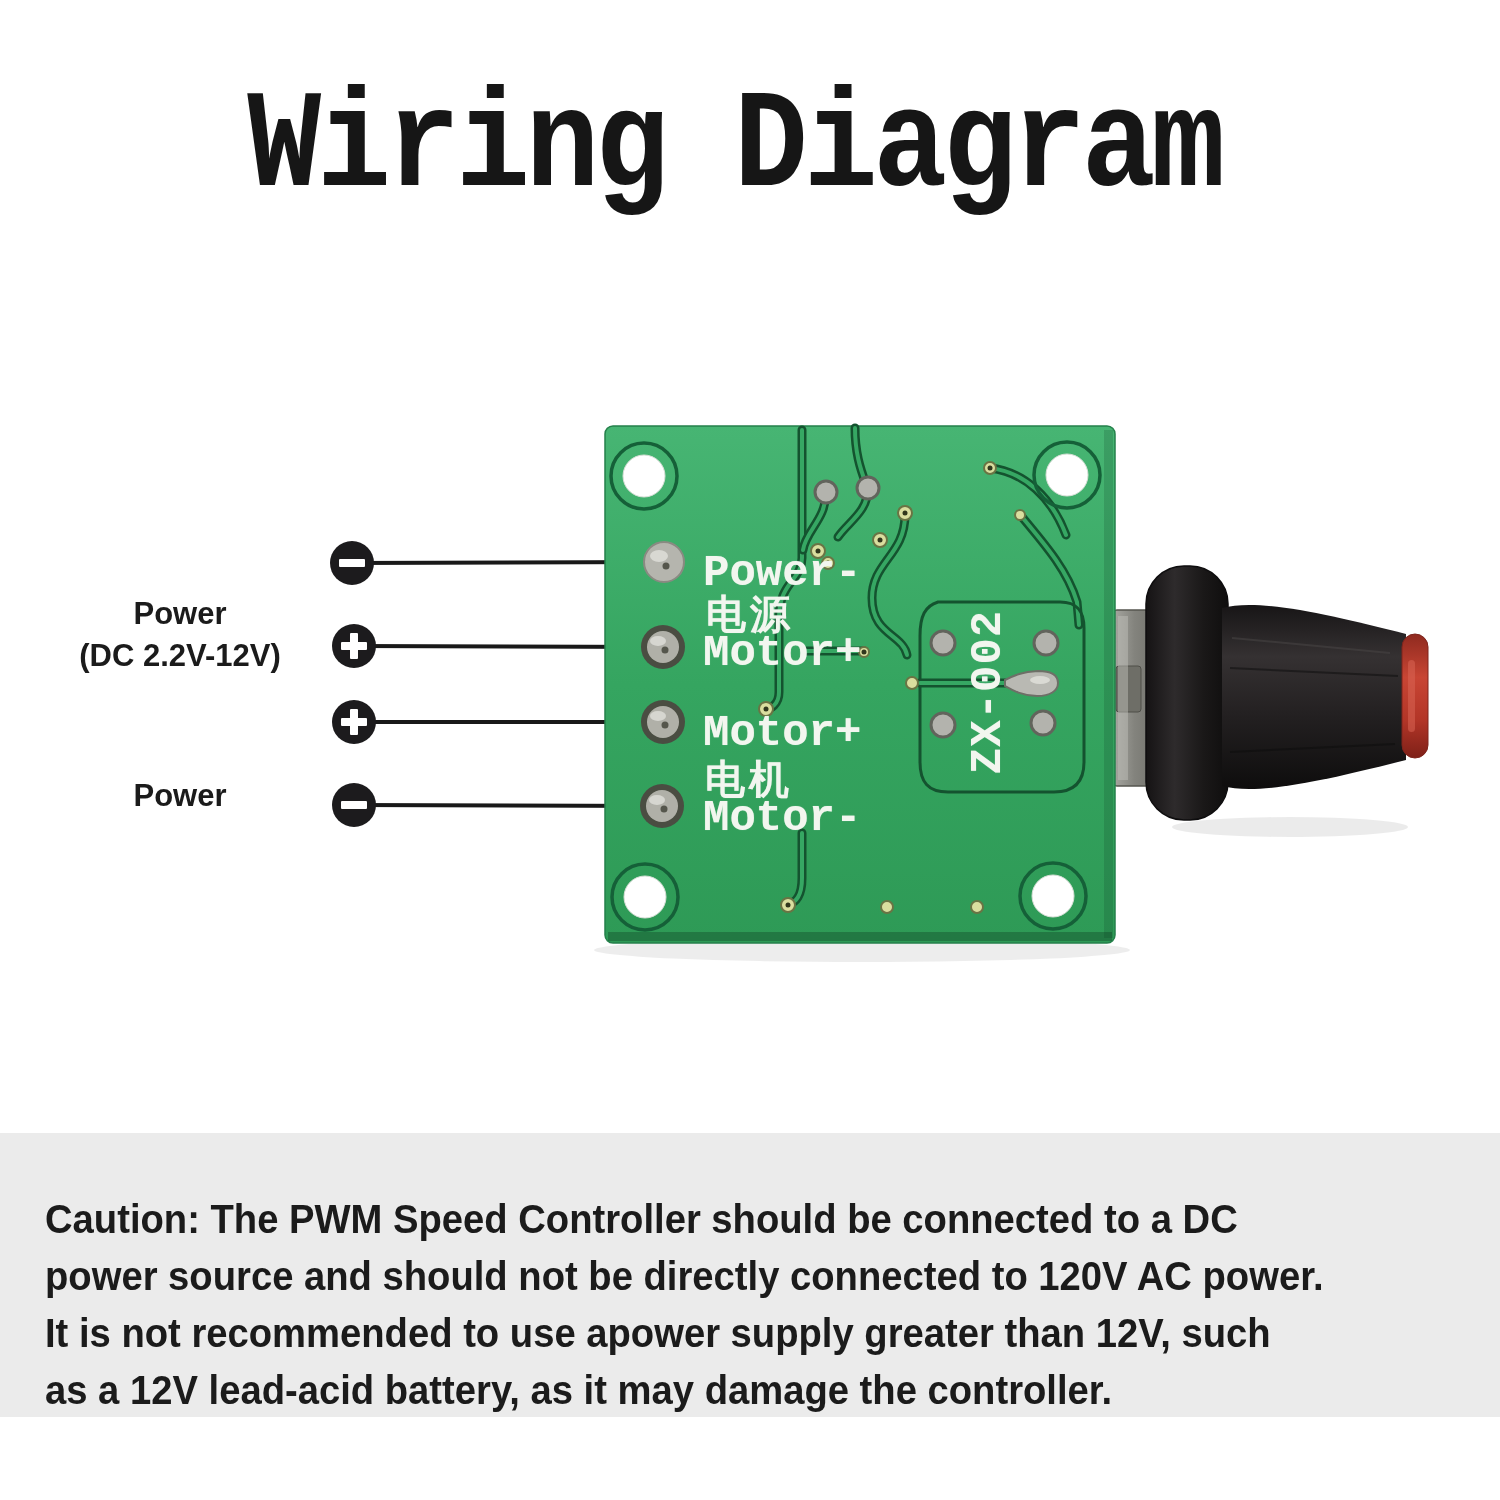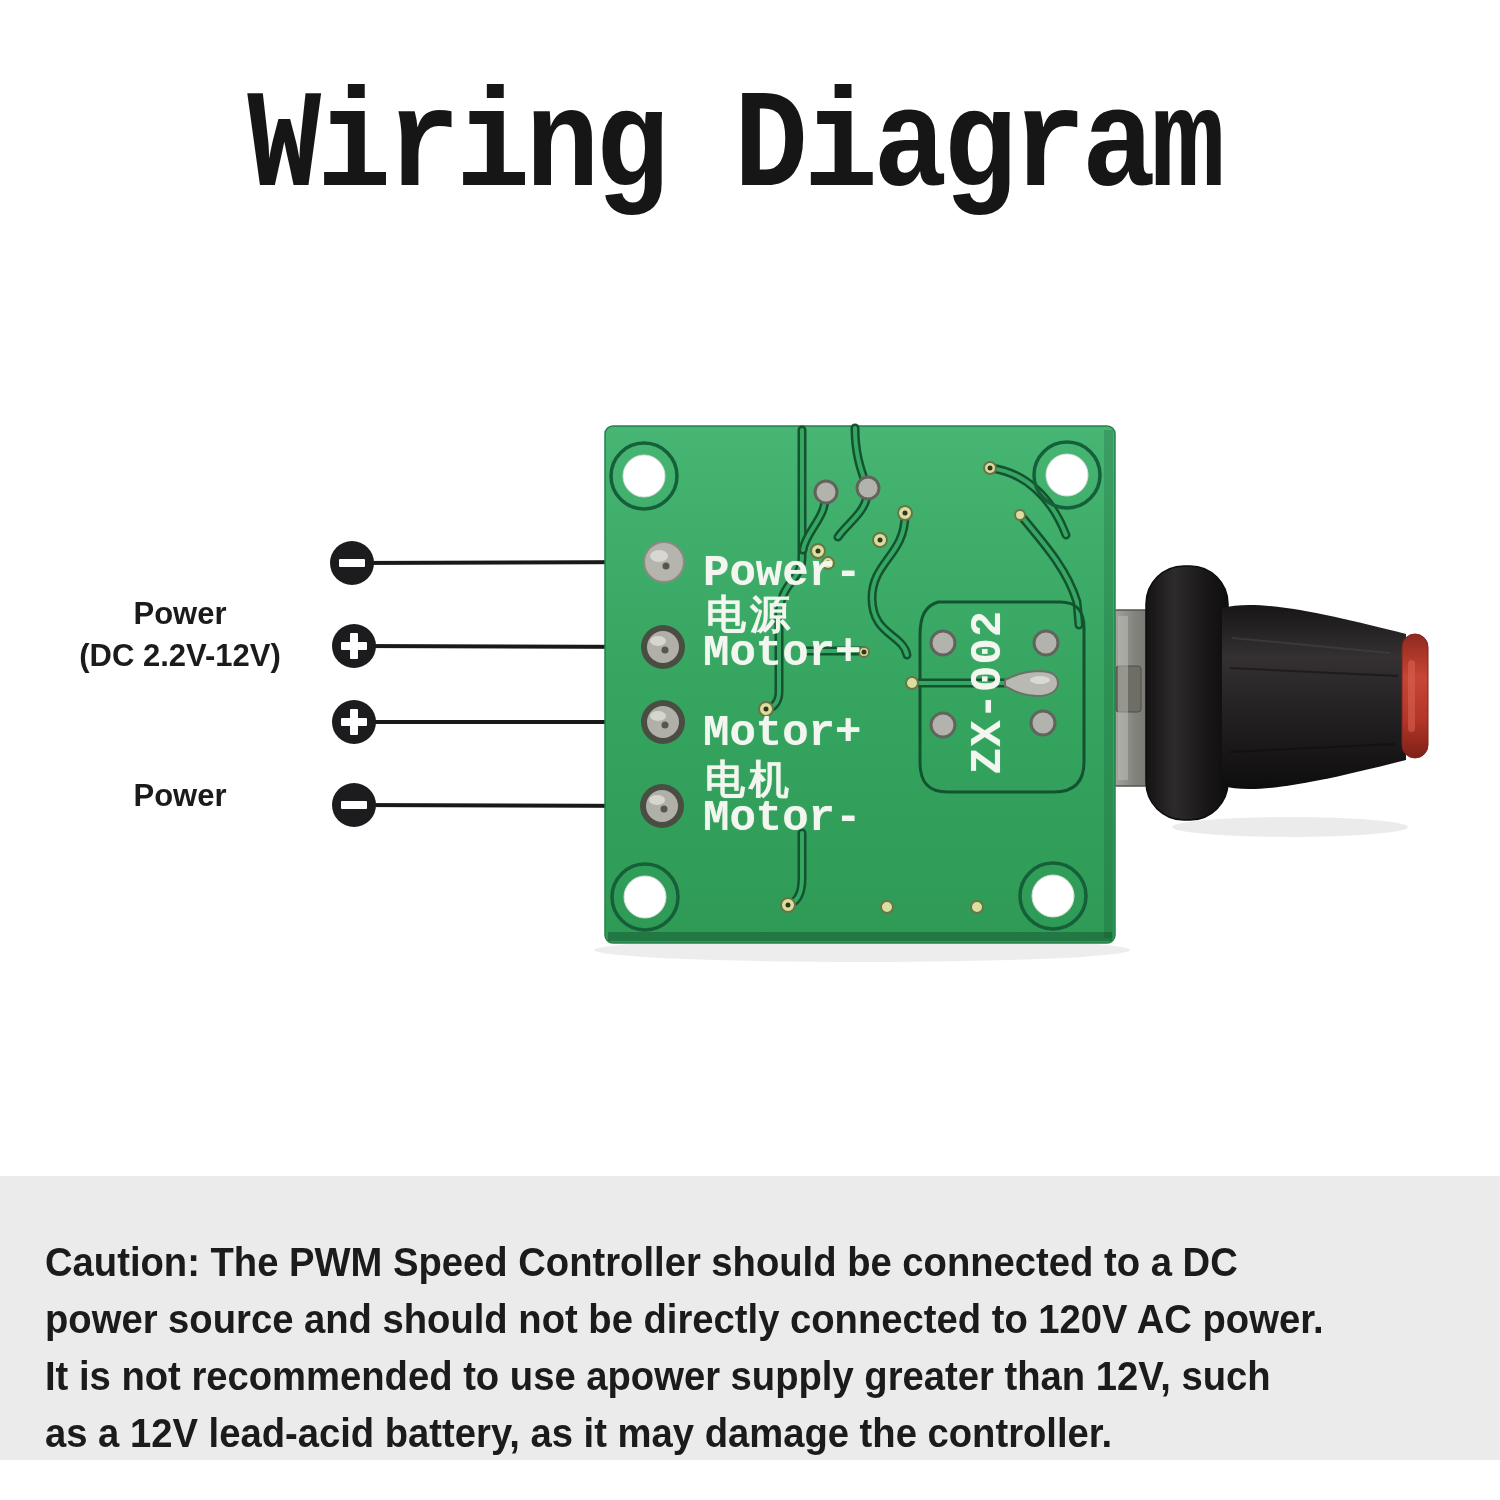--- a/index.html
+++ b/index.html
@@ -36,21 +36,21 @@
     text-shadow:0 0 1px rgba(240,246,238,0.5);
   }
   .silk.cjk{font-family:"Liberation Sans", sans-serif;font-size:40px;letter-spacing:4px;}
   .silk.model{
     width:220px;text-align:center;transform:rotate(-90deg);transform-origin:center;
     font-size:44px;letter-spacing:1px;
   }
   
   .caution-panel{
     position:absolute;left:0;top:1133px;width:1500px;height:284px;background:#ebebeb;z-index:2;
-    box-sizing:border-box;padding:58px 30px 0 45px;margin-top:43px;
+    box-sizing:border-box;padding:58px 30px 0 45px;
   }
   .caution-line{
     font-weight:bold;font-size:40px;line-height:57px;color:#1b1b1b;white-space:nowrap;
     transform:scaleX(0.955);transform-origin:left center;
   }
 </style>
 </head>
 <body>
 
 <div class="title-wrap">

